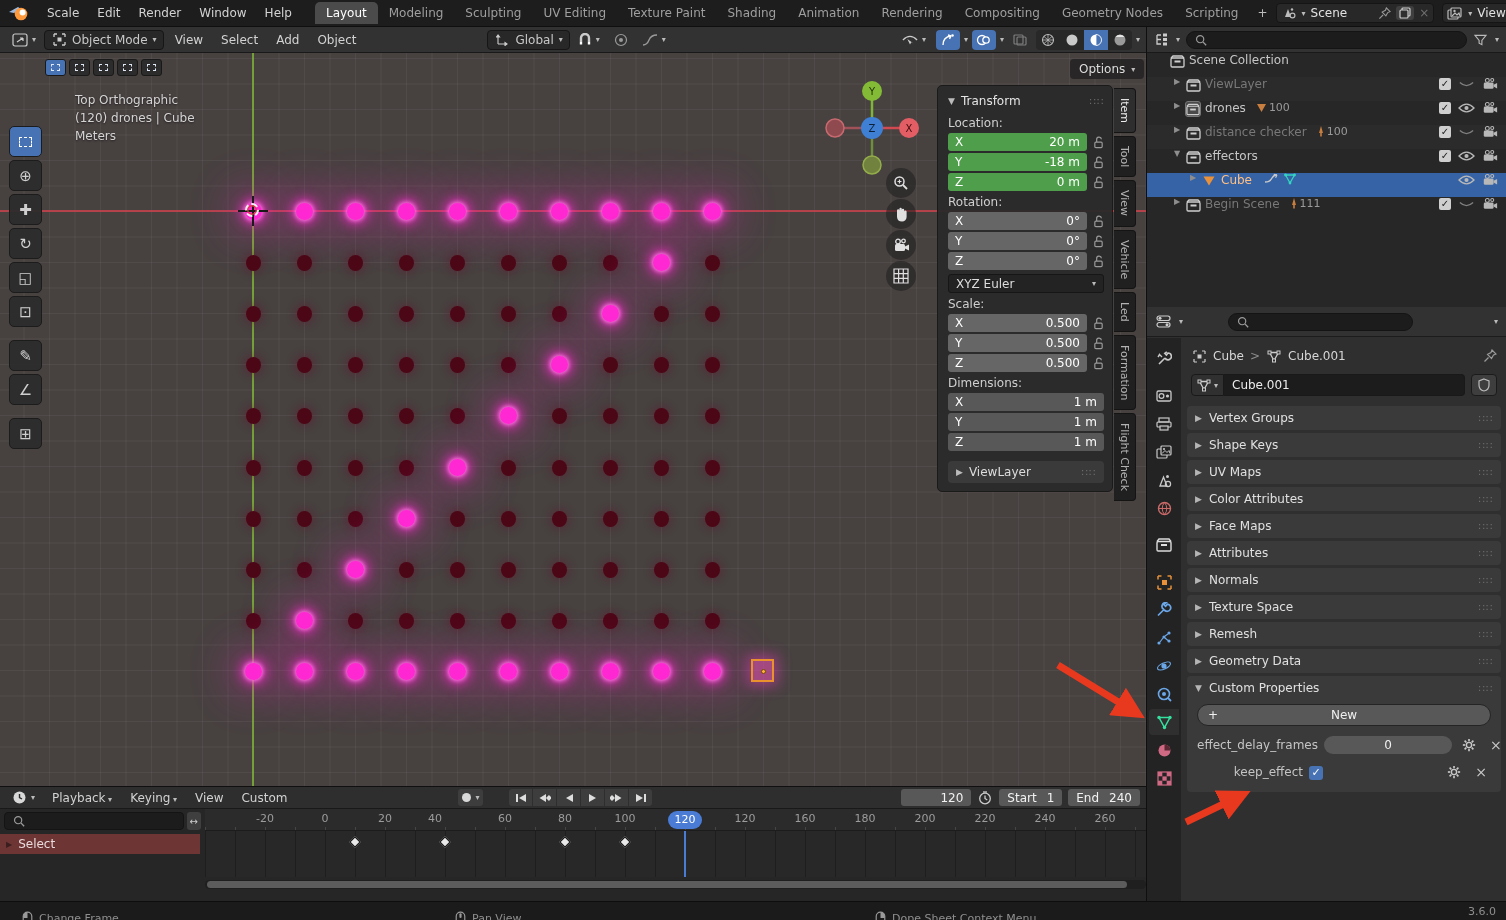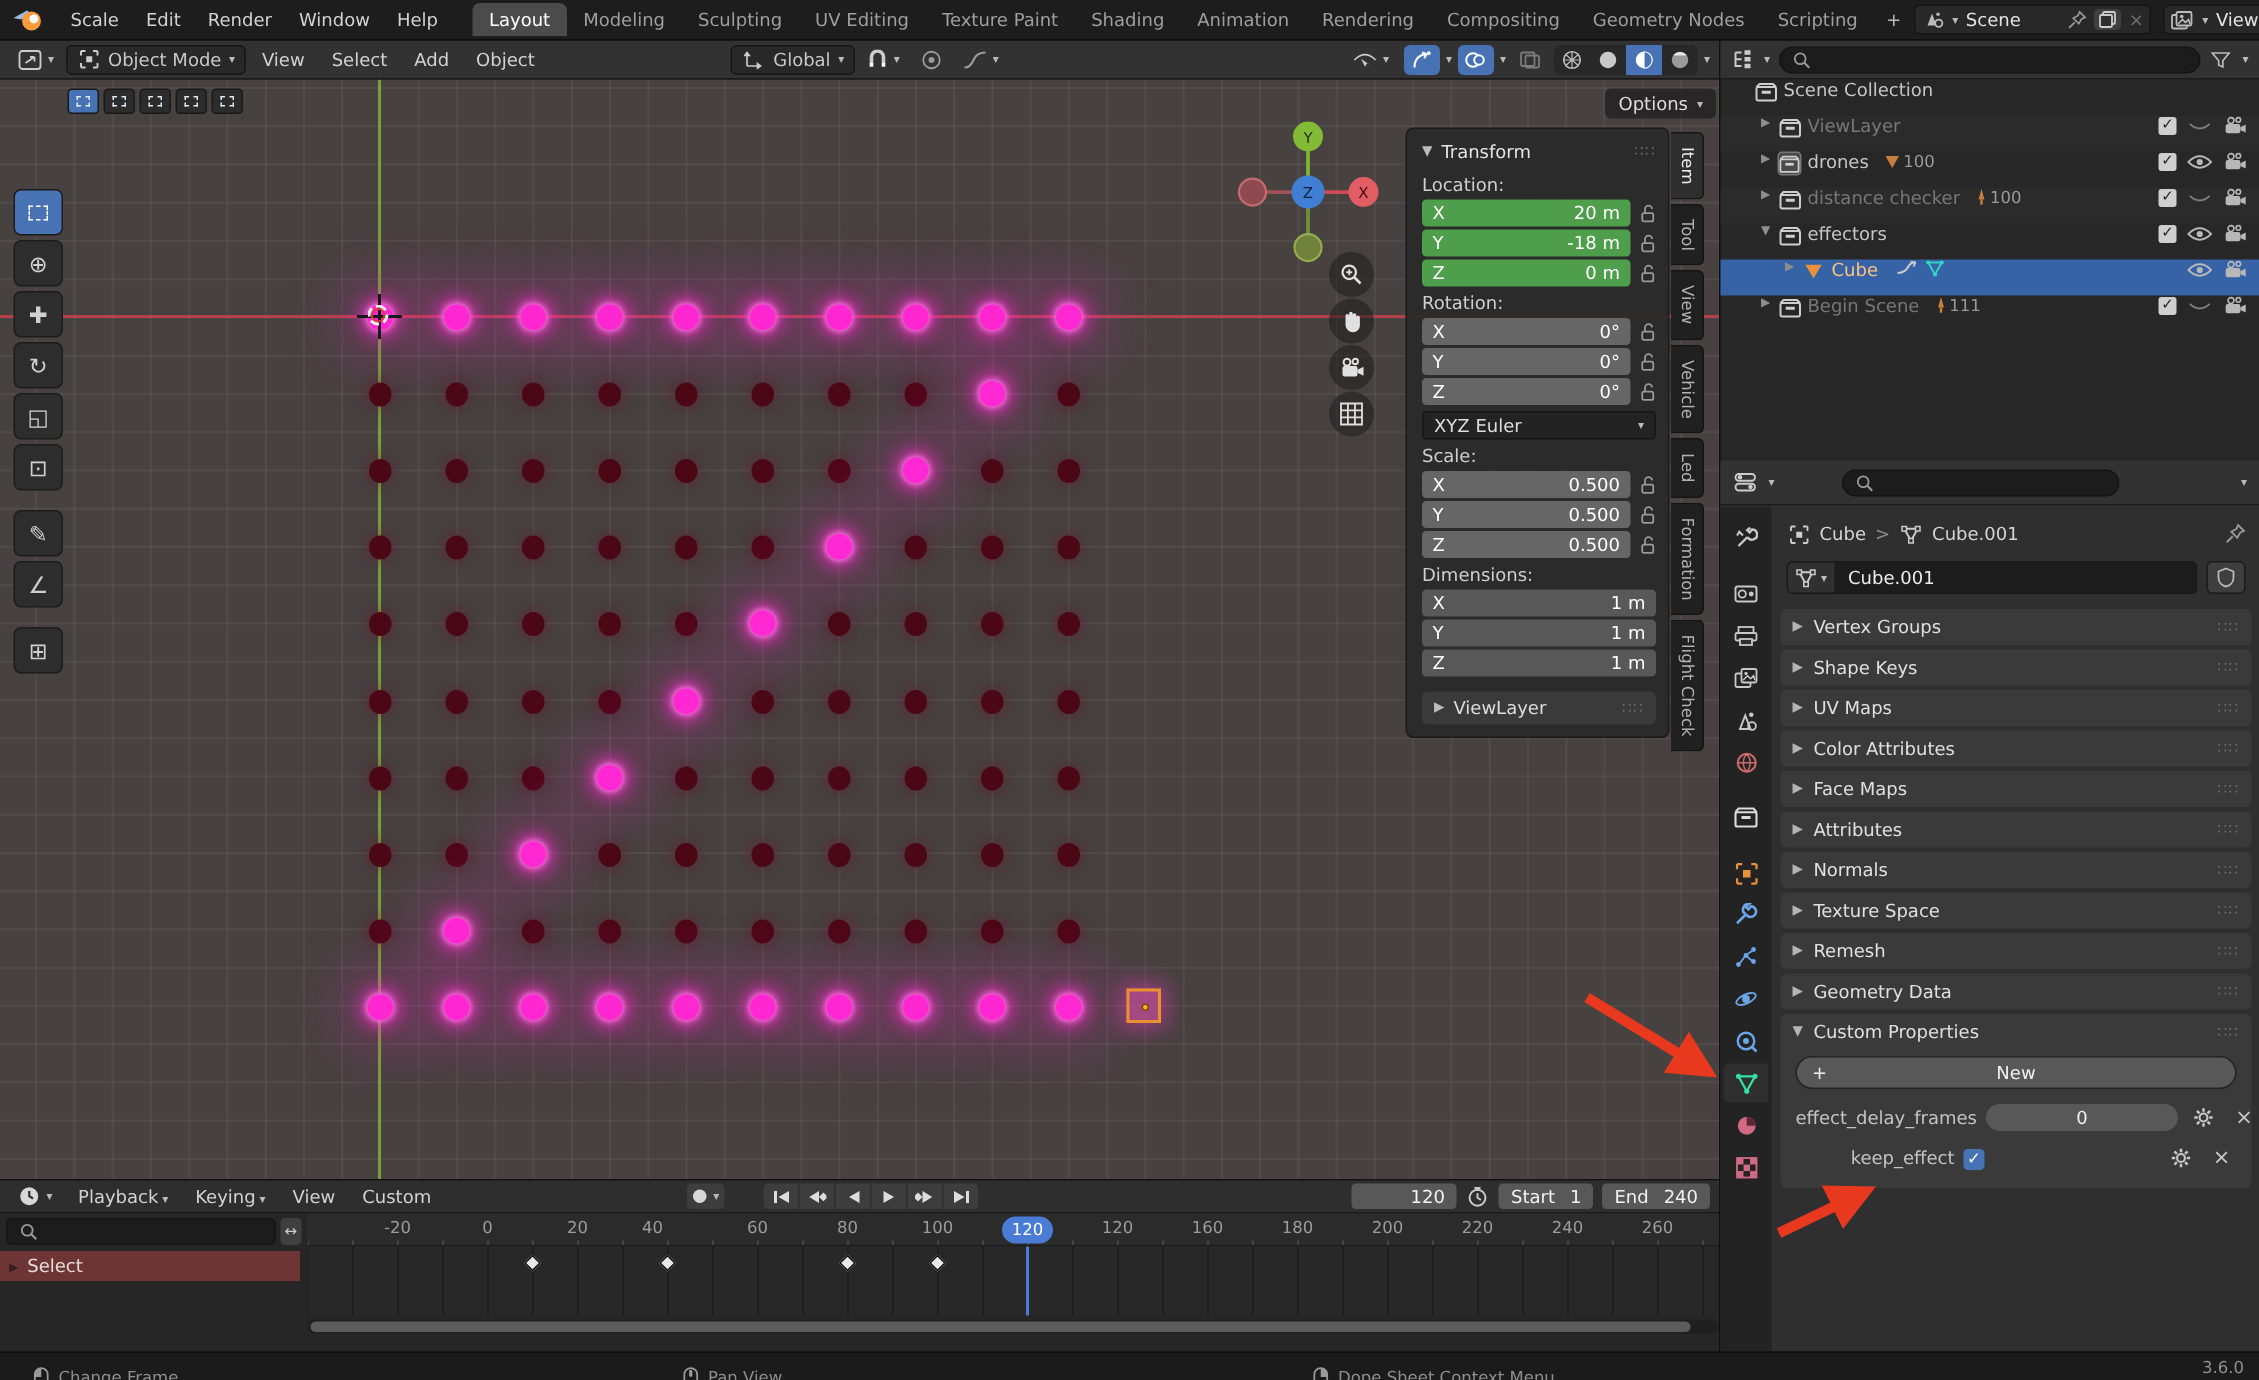--- a/index.html
+++ b/index.html
@@ -454,20 +454,25 @@
       <div class="selmode">
         <span class="bx"></span>
       </div>
       <div class="selmode">
         <span class="bx"></span>
       </div>
       <div class="selmode">
         <span class="bx"></span>
       </div>
     </div>
+  <div id="overlay-text">
+    <div>Top Orthographic</div>
+    <div>(120) drones | Cube</div>
+    <div>Meters</div>
+  </div>
   <div id="options-btn">
     <span>Options</span>
     <span class="caret">▾</span>
   </div>
   <div id="gizmo">
     <svg width="100" height="100" viewBox="0 0 100 100">
       <line x1="50" y1="50" x2="50" y2="16" stroke="#7fb439" stroke-width="2.5"></line>
       <line x1="50" y1="50" x2="84" y2="50" stroke="#d14a51" stroke-width="2.5"></line>
       <line x1="50" y1="50" x2="16" y2="50" stroke="#a05258" stroke-width="2.5"></line>
       <line x1="50" y1="50" x2="50" y2="84" stroke="#6f8f3c" stroke-width="2.5"></line>

